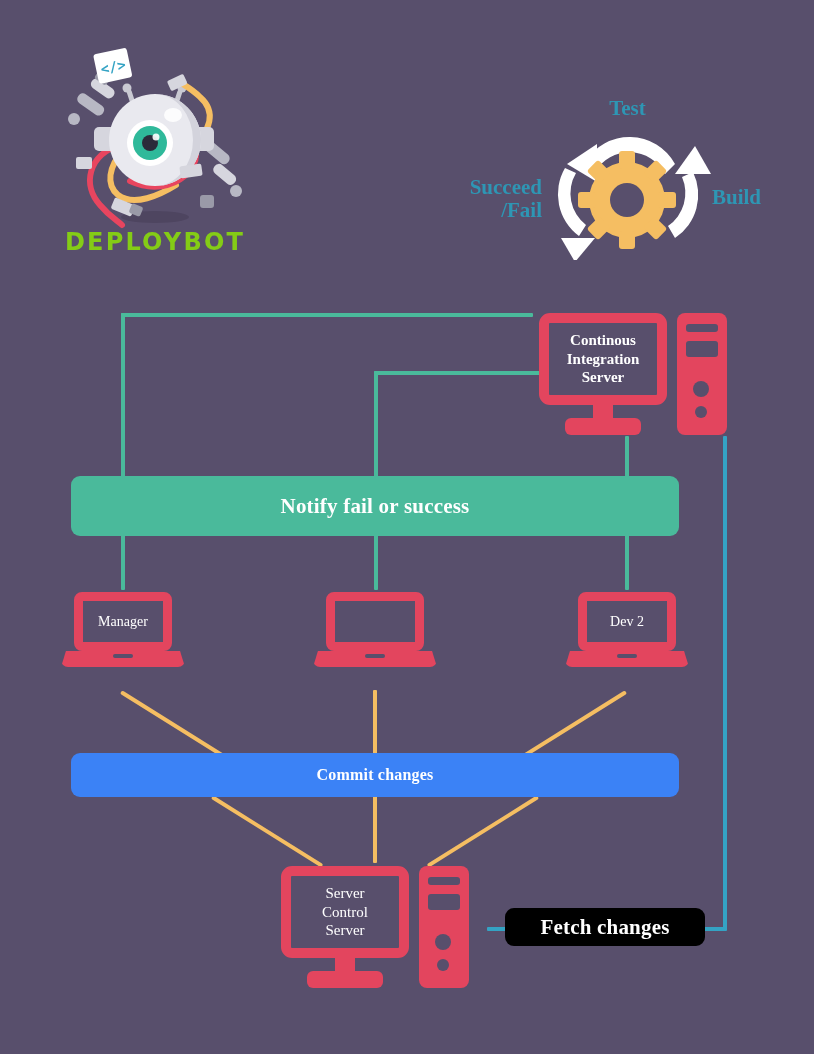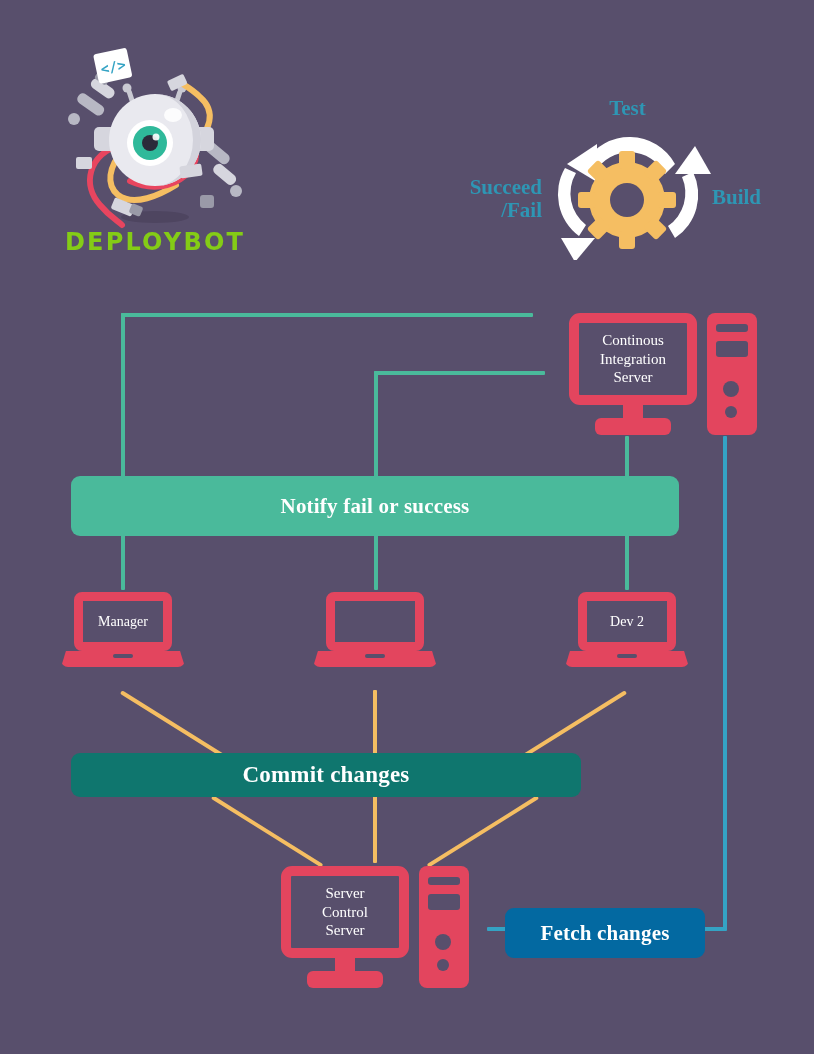--- a/index.html
+++ b/index.html
@@ -40,22 +40,22 @@
   .blue{background:#34A3C4;}
   .diag{position:absolute;transform-origin:0 50%;height:4px;border-radius:2px;}
 
   
   .banner{
     position:absolute;border-radius:9px;color:#FFFFFF;
     font-weight:bold;display:flex;align-items:center;justify-content:center;
     font-family:"Liberation Serif", serif;letter-spacing:0.2px;
   }
   #banner-notify{left:71px;top:476px;width:608px;height:60px;background:#4ABA9B;font-size:21px;}
-  #banner-commit{left:71px;top:753px;width:510px;height:44px;background:#0f766e;font-size:23px;}
-  #banner-fetch{left:505px;top:908px;width:200px;height:50px;background:#0369a1;font-size:21px;}
+  #banner-commit{left:71px;top:753px;width:608px;height:44px;background:#3b82f6;font-size:16px;}
+  #banner-fetch{left:505px;top:908px;width:200px;height:38px;background:#000000;font-size:21px;}
 
   
   .laptop{position:absolute;width:124px;height:90px;}
   .laptop .lid{
     position:absolute;left:13px;top:0;width:98px;height:59px;
     border:9px solid #E3455E;border-radius:8px;box-sizing:border-box;
     background:#584F6C;
   }
   .laptop .screen-text{
     position:absolute;left:0;top:0;width:98px;height:59px;
@@ -210,21 +210,21 @@
   <div class="diag orange" style="left:538px;top:795px;width:130px;transform:rotate(148deg);"></div>
 
   <div class="line v blue abs" style="left:723px;top:436px;height:494px;"></div>
   <div class="line h blue abs" style="left:703px;top:927px;width:24px;"></div>
   <div class="line h blue abs" style="left:487px;top:927px;width:22px;"></div>
 
   <div class="banner" id="banner-notify">Notify fail or success</div>
   <div class="banner" id="banner-commit">Commit changes</div>
   <div class="banner" id="banner-fetch">Fetch changes</div>
 
-  <div class="server" style="left:569px;top:313px;width:200px;height:125px;">
+  <div class="server" style="left:539px;top:313px;width:200px;height:125px;font-weight:bold;">
     <div class="srv-mon"></div>
     <div class="srv-mon-text">
       <div>
         <div>Continous</div>
         <div>Integration</div>
         <div>Server</div>
       </div>
     </div>
     <div class="srv-neck"></div>
     <div class="srv-foot"></div>

